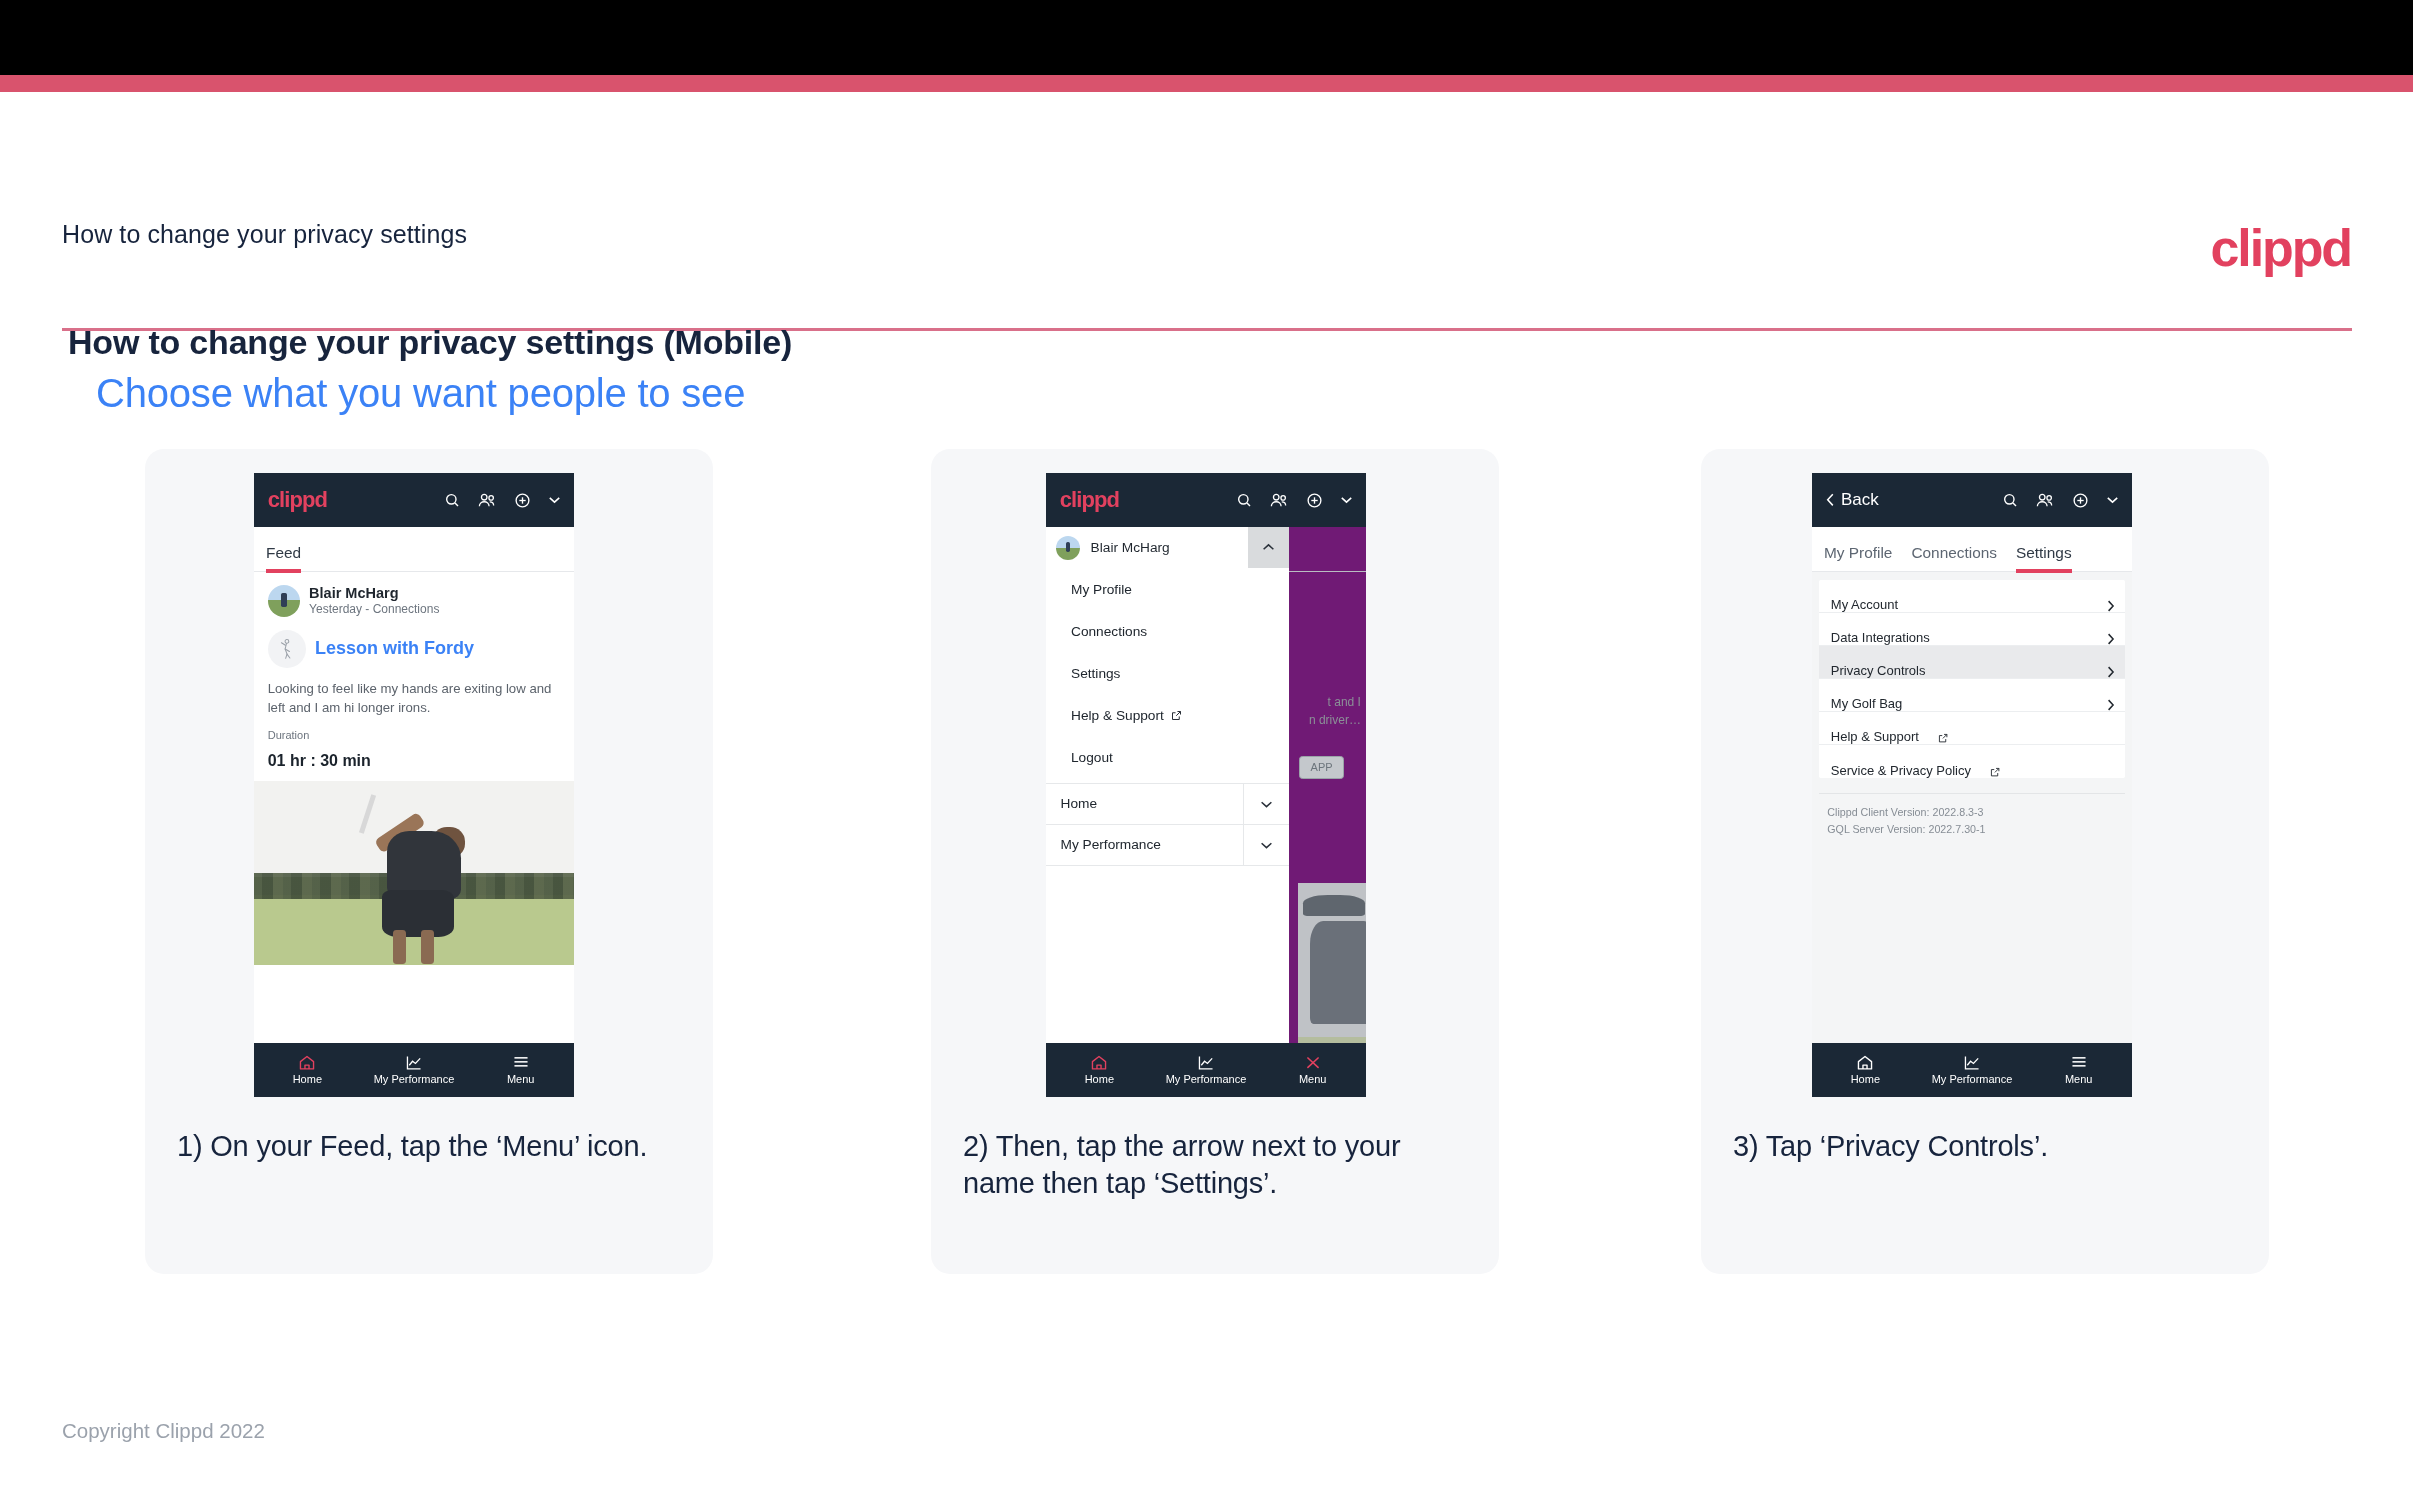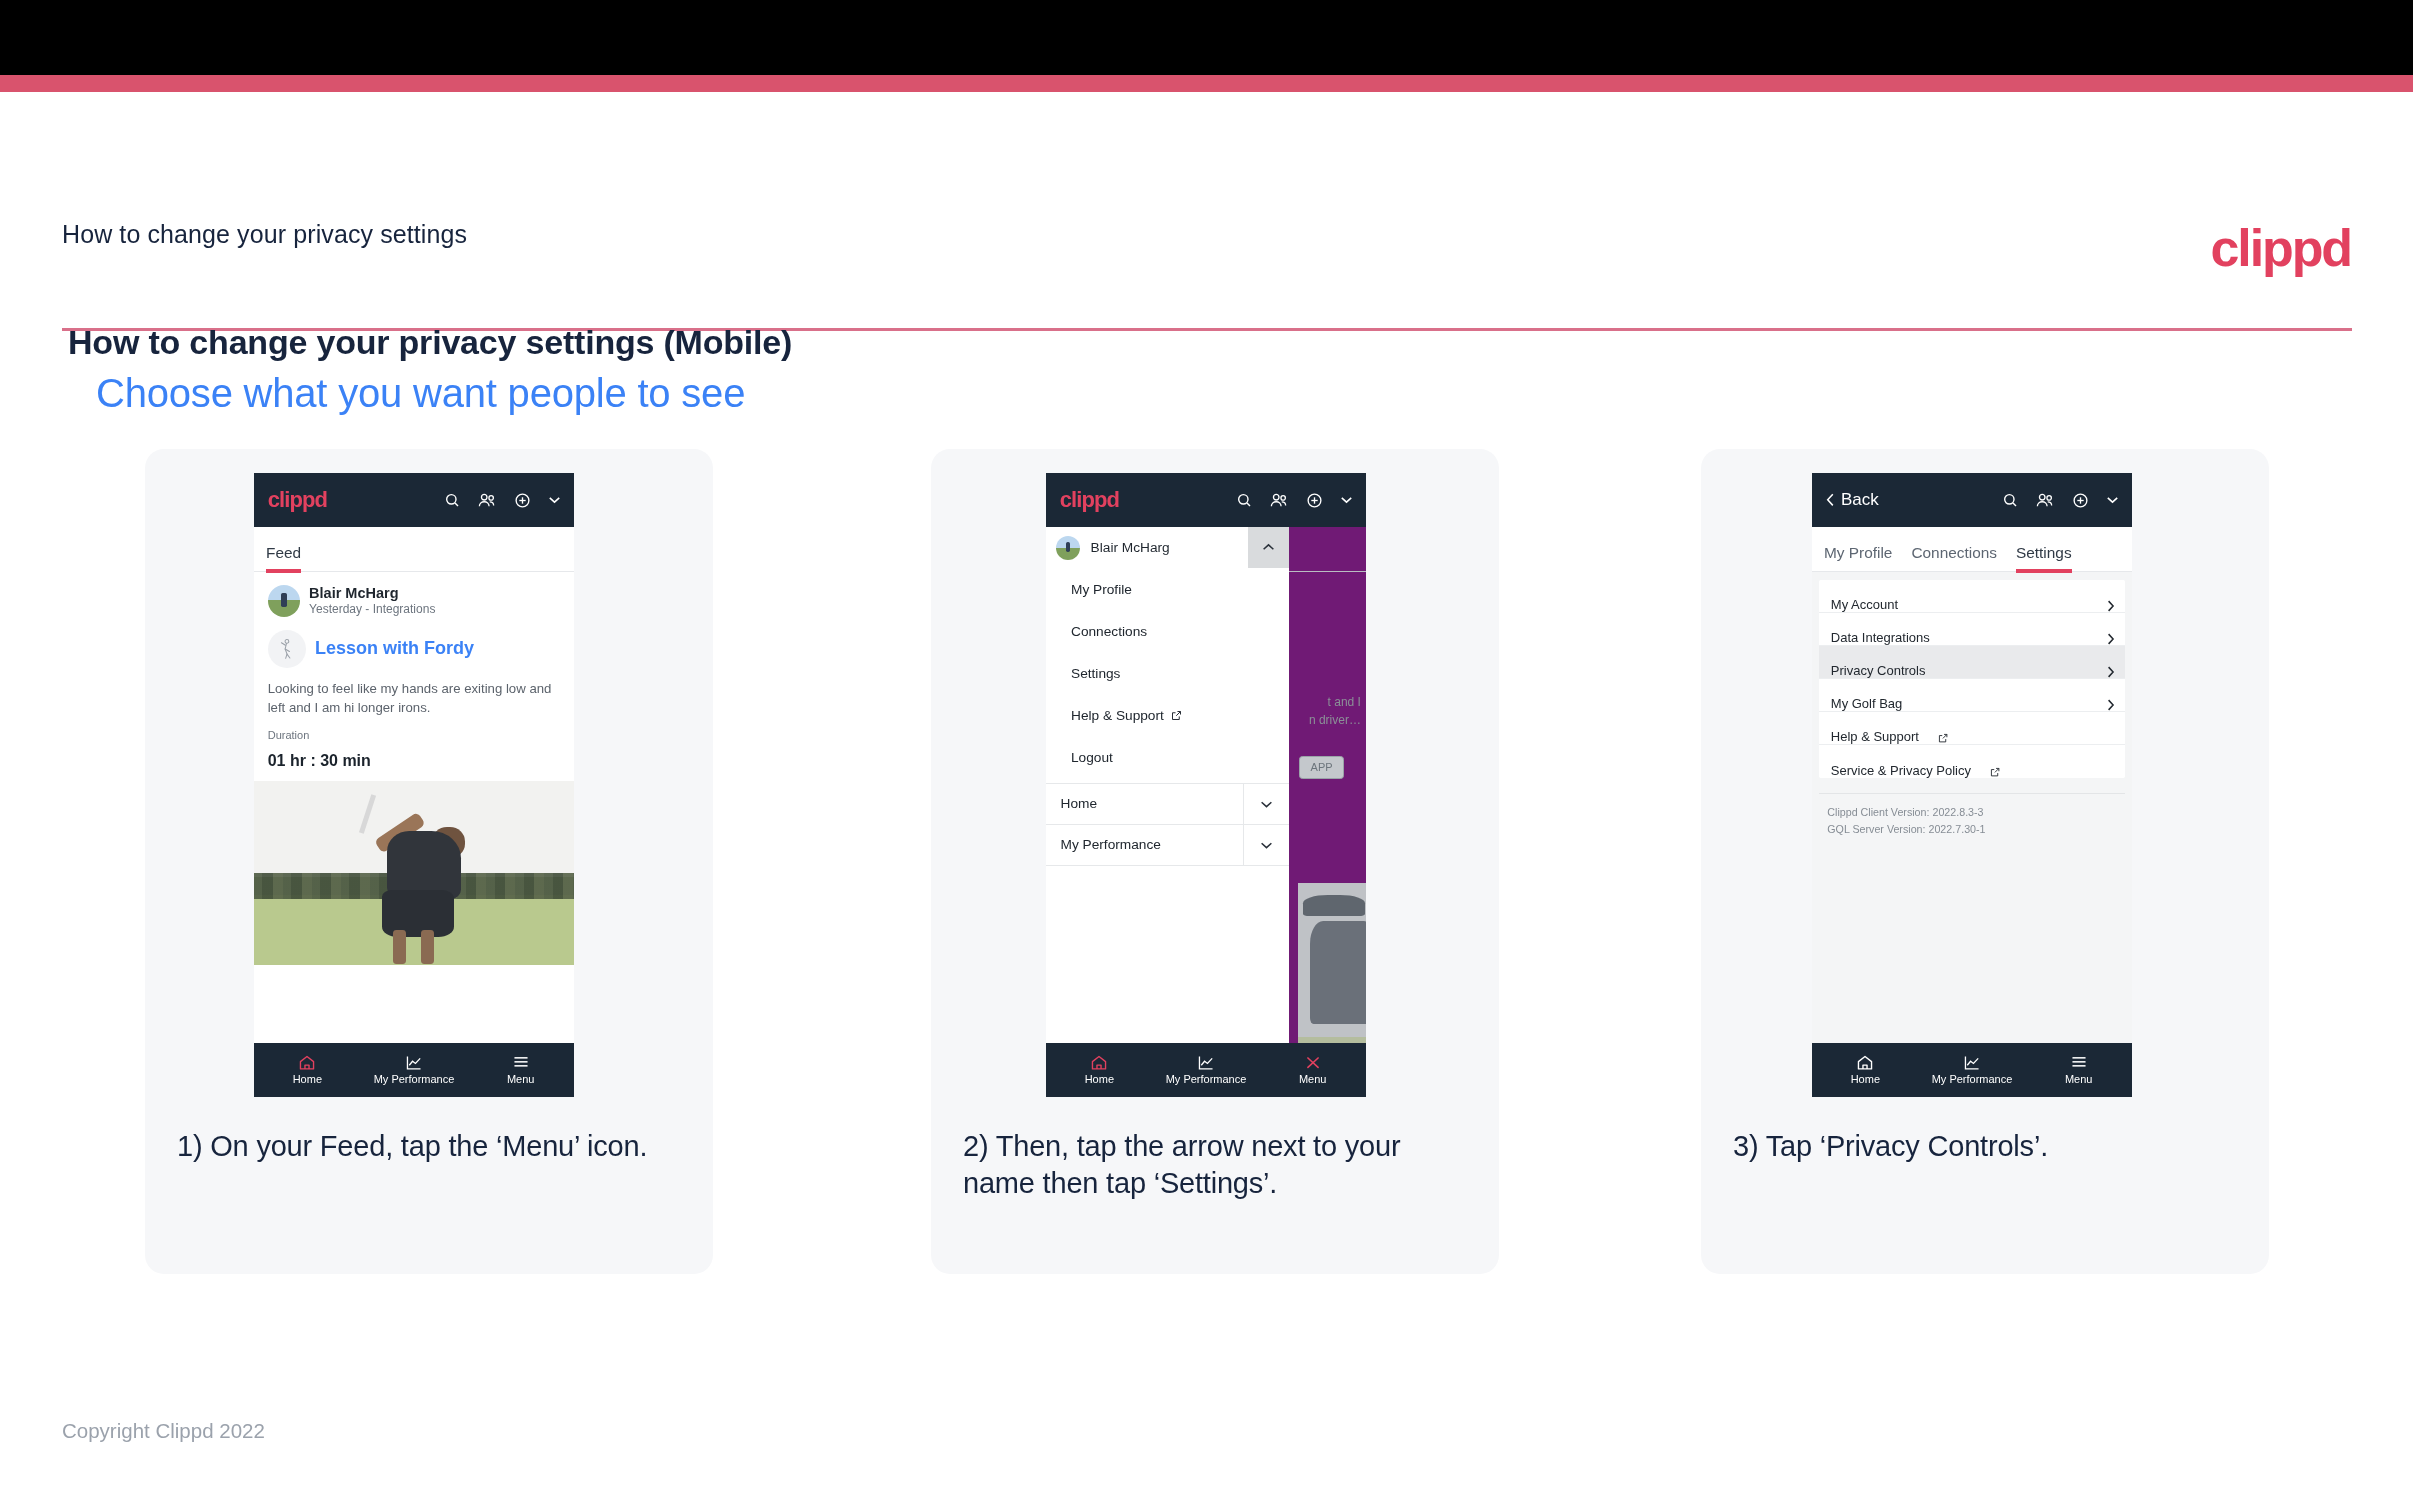--- a/index.html
+++ b/index.html
@@ -285,21 +285,21 @@
         <div class="tab first active">
           <span>Feed</span>
         </div>
       </div>
 
       <div class="post">
         <div class="post-head">
           <div class="avatar"></div>
           <div>
             <div class="post-name">Blair McHarg</div>
-            <div class="post-meta">Yesterday - Integrations</div>
+            <div class="post-meta">Yesterday - Connections</div>
           </div>
         </div>
         <div class="post-title-row">
           <div class="golf-badge">
             <svg width="19" height="22" viewBox="0 0 22 26" fill="none" stroke="#9aa0a8" stroke-width="1.2" stroke-linecap="round">
               <circle cx="11.5" cy="4" r="2.2"></circle>
                 <path d="M11 6.4 L9.4 13 L11.6 19 L10 24"></path>
                 <path d="M9.4 13 L14.5 16"></path>
                 <path d="M9.8 8.5 L5 5.6"></path>
                 <path d="M11.6 19 L15 23.6"></path>

